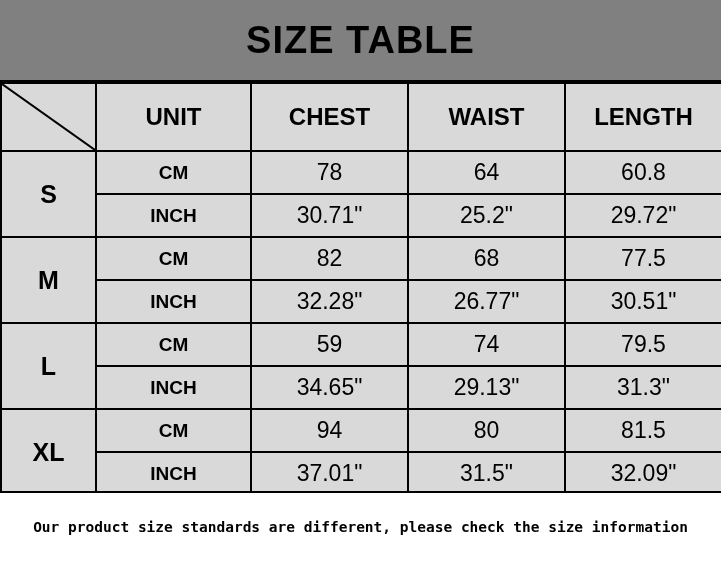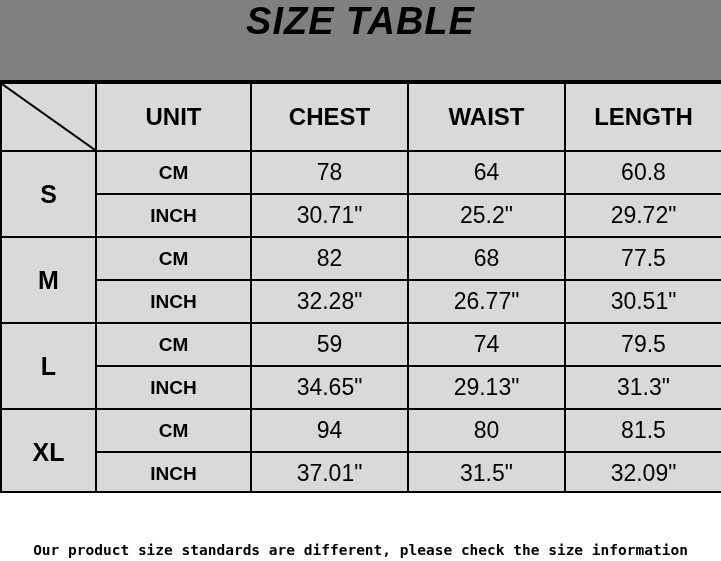--- a/index.html
+++ b/index.html
@@ -17,25 +17,24 @@
     width: 721px;
     height: 561px;
     position: relative;
     background: #ffffff;
     box-sizing: border-box;
   }
   .title-bar {
     height: 82px;
     background: #808080;
     display: flex;
-    align-items: flex-start;
+    align-items: center;
     justify-content: center;
     border-bottom: 2px solid #000000;
     box-sizing: border-box;
-    font-style: italic;
   }
   .title-bar .title-text {
     font-size: 38px;
     font-weight: bold;
     letter-spacing: 1px;
     color: #000000;
     font-family: "Liberation Sans", sans-serif;
   }
   table.size-table {
     width: 721px;
@@ -95,21 +94,21 @@
   .footnote {
     position: absolute;
     left: 0;
     bottom: 0;
     width: 721px;
     height: 70px;
     background: #ffffff;
     display: flex;
     flex-direction: column;
     align-items: center;
-    justify-content: flex-end;
+    justify-content: center;
     box-sizing: border-box;
     border-top: 2px solid #000000;
   }
   .footnote .line {
     font-family: "DejaVu Sans Mono", monospace;
     font-size: 14.5px;
     font-weight: bold;
     color: #000000;
     line-height: 22px;
     text-align: center;

